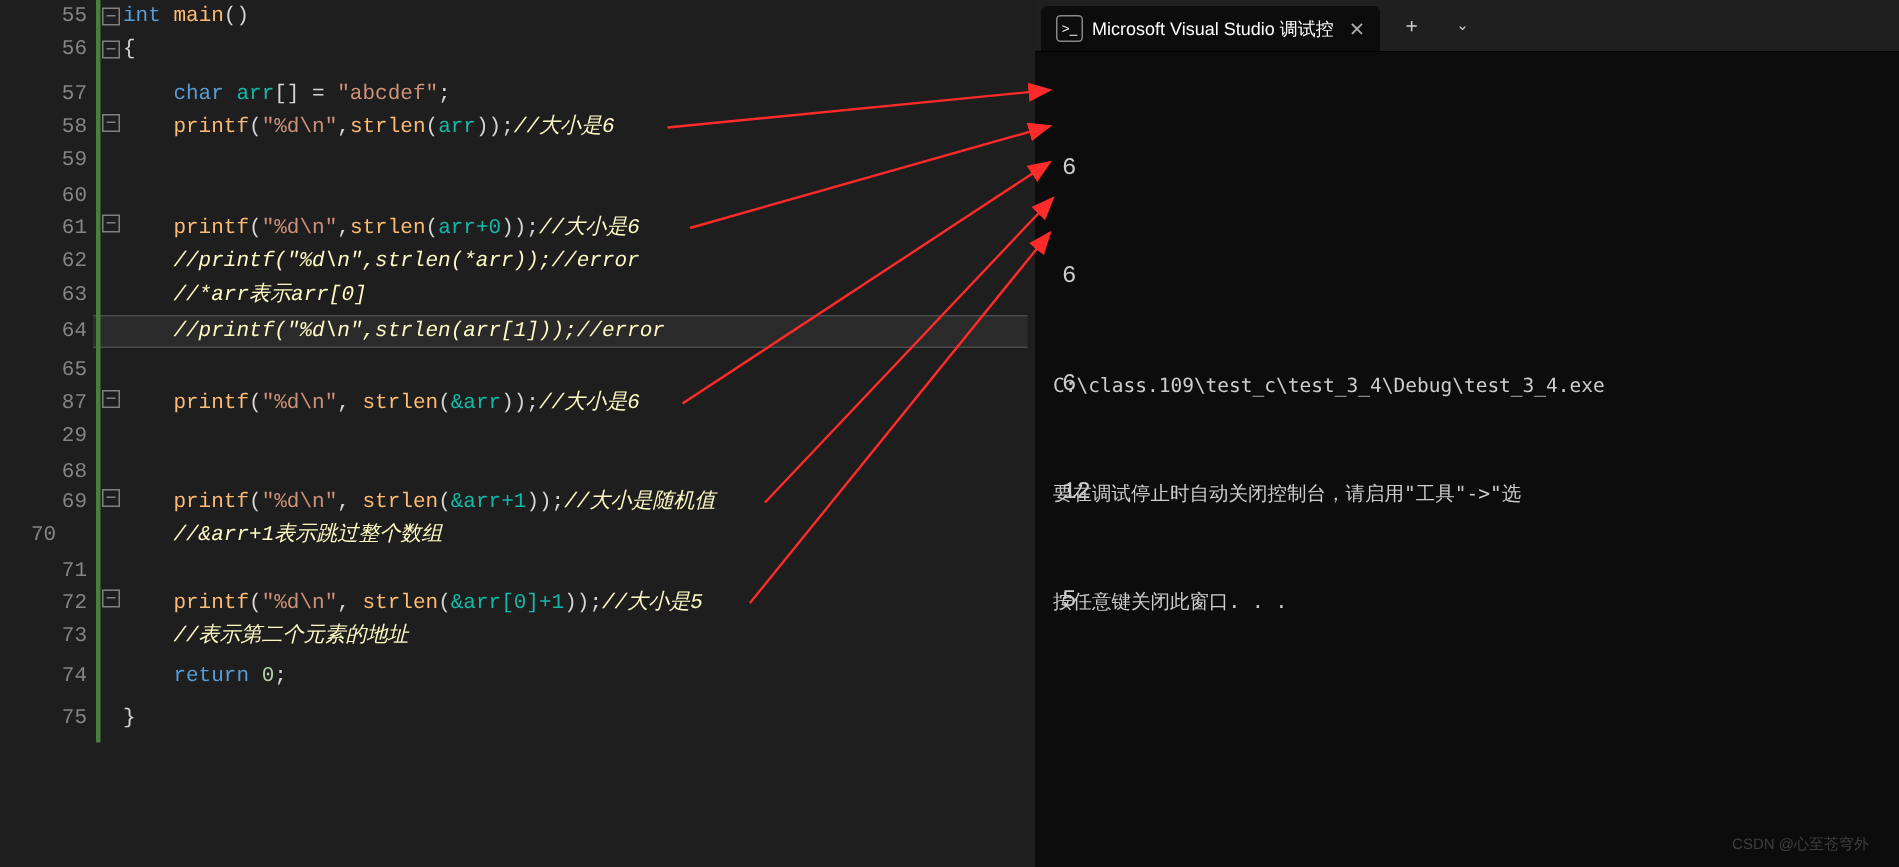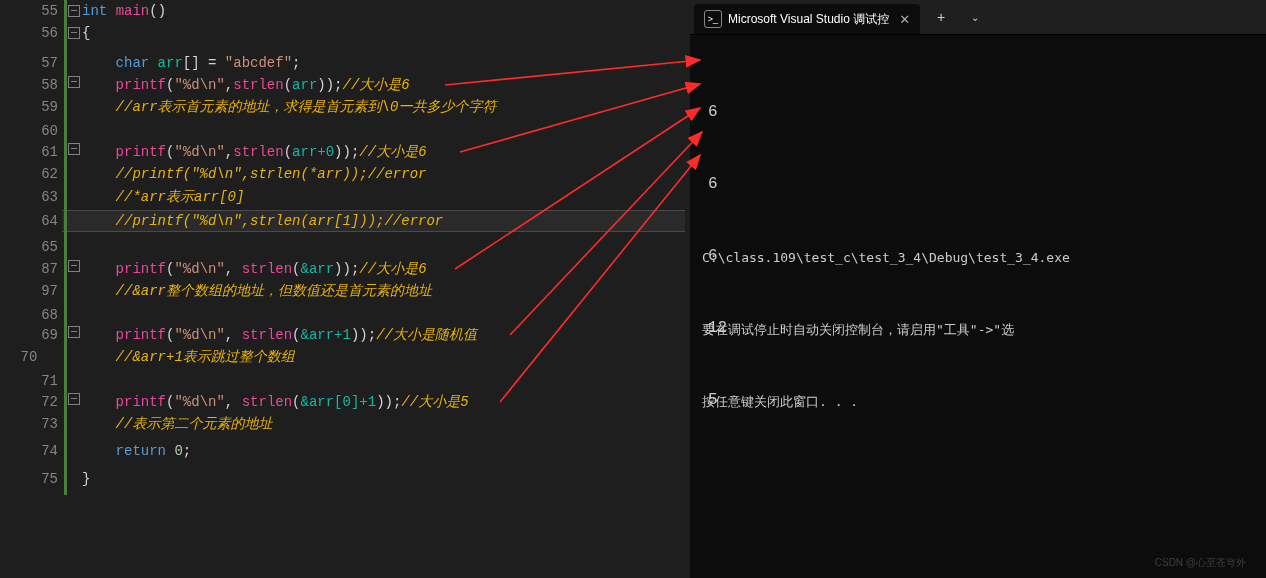--- a/index.html
+++ b/index.html
@@ -7,24 +7,24 @@
   .gutter{position:absolute;left:0;top:0;width:62px;height:560px;background:#1e1e1e;}
   .ln{position:absolute;right:4px;width:58px;text-align:right;color:#858585;font-size:14px;line-height:22px;}
   .greenbar{position:absolute;left:64px;top:0;width:3px;height:495px;background:#4b7d3f;}
   .fold{position:absolute;left:68px;top:0;width:12px;height:578px;}
   .fbox{position:absolute;left:0;width:10px;height:10px;border:1px solid #808080;background:#1e1e1e;}
   .fbox::before{content:"";position:absolute;left:2px;top:4px;width:6px;height:1px;background:#808080;}
   .code{position:absolute;left:82px;top:0;width:603px;height:578px;}
   .row{position:absolute;left:0;height:22px;line-height:22px;white-space:pre;}
   .hl-line{position:absolute;left:0;width:685px;height:22px;background:#2a2a2a;border-top:1px solid #4a4a4a;border-bottom:1px solid #4a4a4a;box-sizing:border-box;}
   .kw{color:#569cd6;}
-  .fn{color:#ec4899;}
+  .fn{color:#fdba74;}
   .str{color:#ce9178;}
   .num{color:#b5cea8;}
-  .cm{color:#eab308;font-style:italic;text-align:center;}
+  .cm{color:#fef9c3;font-style:italic;text-align:center;}
   .op{color:#d4d4d4;}
   .id{color:#14b8a6;}
 
   .console{position:absolute;left:690px;top:0;width:576px;height:578px;background:#0c0c0c;color:#cccccc;}
   .titlebar{position:absolute;left:0;top:0;width:576px;height:34px;background:#1f1f1f;display:flex;align-items:center;border-bottom:1px solid #000;}
   .tab{display:flex;align-items:center;height:30px;padding:0 10px;background:#0c0c0c;margin-top:4px;margin-left:4px;color:#fff;font-family:"Segoe UI",sans-serif;font-size:12px;border-top-left-radius:4px;border-top-right-radius:4px;}
   .tab-icon{width:16px;height:16px;border:1px solid #888;border-radius:3px;margin-right:6px;display:flex;align-items:center;justify-content:center;font-size:9px;}
   .tab-close{margin-left:10px;color:#aaa;font-size:13px;}
   .tb-btn{width:34px;height:34px;display:flex;align-items:center;justify-content:center;color:#ccc;font-family:"Segoe UI",sans-serif;}
   .cout{position:absolute;left:18px;top:52px;font-size:16px;line-height:24px;color:#cccccc;white-space:pre;}
@@ -43,21 +43,21 @@
       <div class="ln" style="top: 52px;">57</div>
       <div class="ln" style="top: 74px;">58</div>
       <div class="ln" style="top: 96px;">59</div>
       <div class="ln" style="top: 120px;">60</div>
       <div class="ln" style="top: 141px;">61</div>
       <div class="ln" style="top: 163px;">62</div>
       <div class="ln" style="top: 186px; font-family: Liberation Mono, monospace;">63</div>
       <div class="ln" style="top: 210px;">64</div>
       <div class="ln" style="top: 236px;">65</div>
       <div class="ln" style="top: 258px;">87</div>
-      <div class="ln" style="top: 280px;">97</div>
+      <div class="ln" style="top: 280px;">29</div>
       <div class="ln" style="top: 304px;">68</div>
       <div class="ln" style="top: 324px;">69</div>
       <div class="ln" style="top: 346px; text-align: center;">70</div>
       <div class="ln" style="top: 370px;">71</div>
       <div class="ln" style="top: 391px;">72</div>
       <div class="ln" style="top: 413px;">73</div>
       <div class="ln" style="top: 440px;">74</div>
       <div class="ln" style="top: 468px;">75</div>
     </div>
   <div class="greenbar"></div>
@@ -68,27 +68,26 @@
     <div class="fbox" style="top:143px;"></div>
     <div class="fbox" style="top:260px;"></div>
     <div class="fbox" style="top:326px;"></div>
     <div class="fbox" style="top:393px;"></div>
   </div>
   <div class="code">
     <div class="row" style="top:0px;"><span class="kw">int</span> <span class="fn">main</span><span class="op">()</span></div>
     <div class="row" style="top:22px;"><span class="op">{</span></div>
     <div class="row" style="top:52px;"><span>    </span><span class="kw">char</span><span class="id"> arr</span><span class="op">[] = </span><span class="str">"abcdef"</span><span class="op">;</span></div>
     <div class="row" style="top:74px;"><span>    </span><span class="fn">printf</span><span class="op">(</span><span class="str">"%d\n"</span><span class="op">,</span><span class="fn">strlen</span><span class="op">(</span><span class="id">arr</span><span class="op">));</span><span class="cm">//大小是6</span></div>
-    <div class="row" style="top:96px;"><span>    </span><span class="cm">//arr表示首元素的地址，求得是首元素到\0一共多少个字符</span></div>
     <div class="row" style="top:141px;"><span>    </span><span class="fn">printf</span><span class="op">(</span><span class="str">"%d\n"</span><span class="op">,</span><span class="fn">strlen</span><span class="op">(</span><span class="id">arr+0</span><span class="op">));</span><span class="cm">//大小是6</span></div>
     <div class="row" style="top:163px;"><span>    </span><span class="cm">//printf("%d\n",strlen(*arr));//error</span></div>
     <div class="row" style="top:186px;"><span>    </span><span class="cm">//*arr表示arr[0]</span></div>
     <div class="row" style="top:210px;"><span>    </span><span class="cm">//printf("%d\n",strlen(arr[1]));//error</span></div>
     <div class="row" style="top:258px;"><span>    </span><span class="fn">printf</span><span class="op">(</span><span class="str">"%d\n"</span><span class="op">, </span><span class="fn">strlen</span><span class="op">(</span><span class="id">&amp;arr</span><span class="op">));</span><span class="cm">//大小是6</span></div>
-    <div class="row" style="top:280px;"><span>    </span><span class="cm">//&amp;arr整个数组的地址，但数值还是首元素的地址</span></div>
+    <div class="row" style="top:280px;"><span>    </span></div>
     <div class="row" style="top:324px;"><span>    </span><span class="fn">printf</span><span class="op">(</span><span class="str">"%d\n"</span><span class="op">, </span><span class="fn">strlen</span><span class="op">(</span><span class="id">&amp;arr+1</span><span class="op">));</span><span class="cm">//大小是随机值</span></div>
     <div class="row" style="top:346px;"><span>    </span><span class="cm">//&amp;arr+1表示跳过整个数组</span></div>
     <div class="row" style="top:391px;"><span>    </span><span class="fn">printf</span><span class="op">(</span><span class="str">"%d\n"</span><span class="op">, </span><span class="fn">strlen</span><span class="op">(</span><span class="id">&amp;arr[0]+1</span><span class="op">));</span><span class="cm">//大小是5</span></div>
     <div class="row" style="top:413px;"><span>    </span><span class="cm">//表示第二个元素的地址</span></div>
     <div class="row" style="top:440px;"><span>    </span><span class="kw">return</span><span> </span><span class="num">0</span><span class="op">;</span></div>
     <div class="row" style="top:468px;"><span class="op">}</span></div>
   </div>
 </div>
 
 <div class="console">

